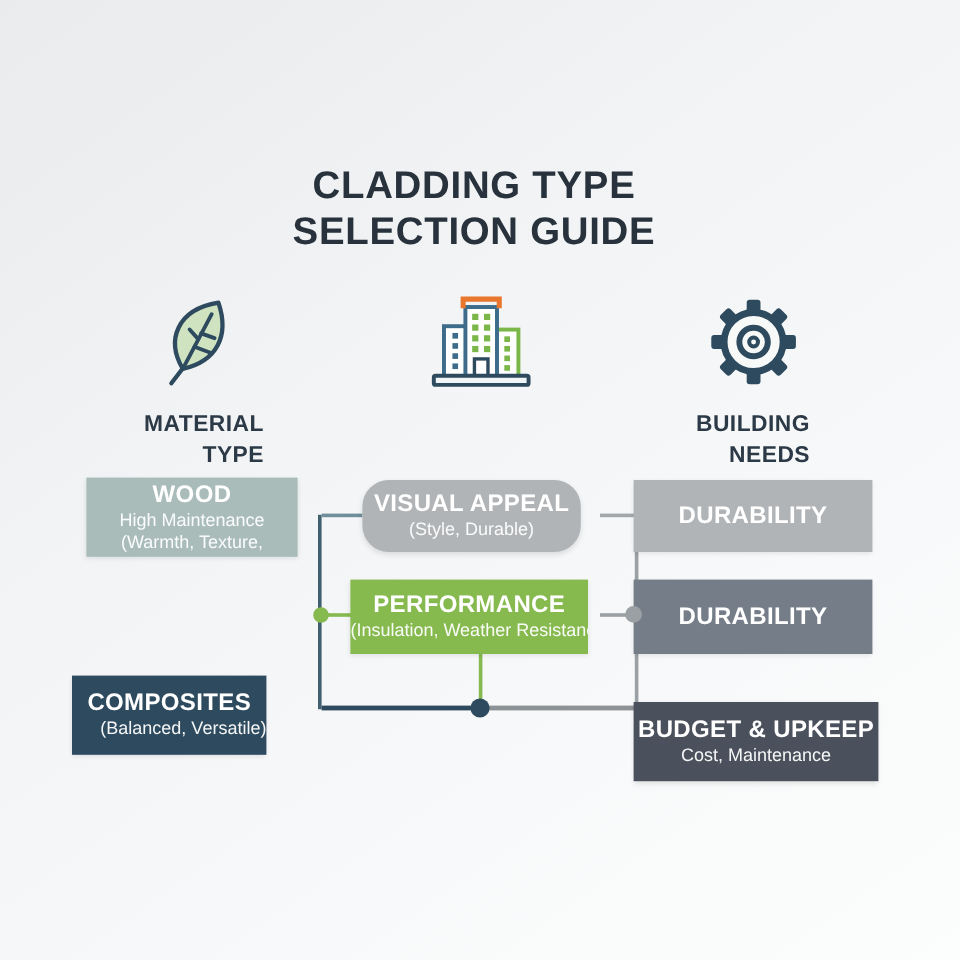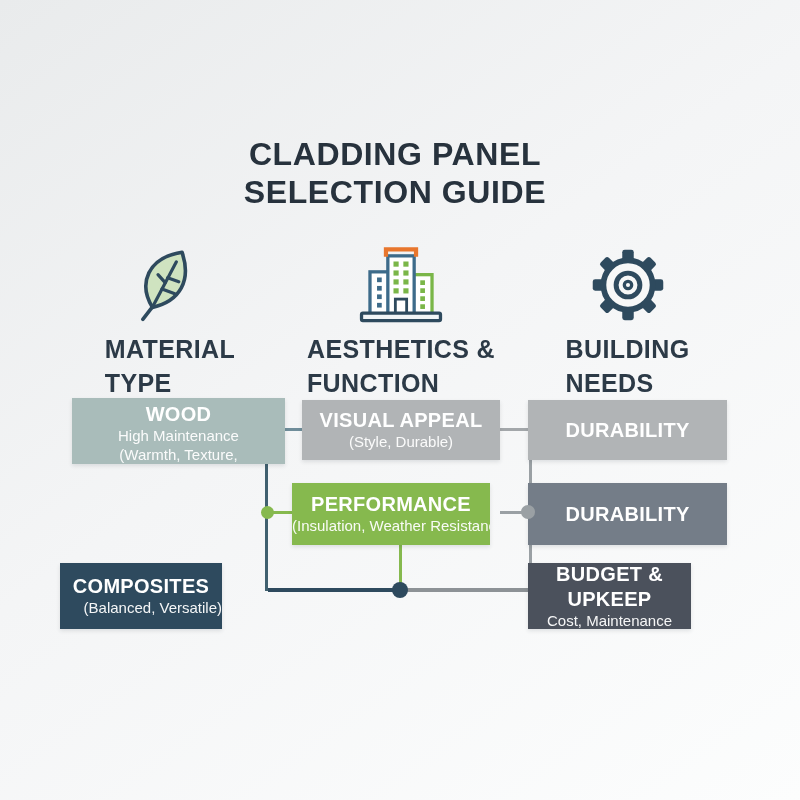--- a/index.html
+++ b/index.html
@@ -19,41 +19,41 @@
     font-size:32px;font-weight:800;line-height:1.18;letter-spacing:0.6px;
   }
   
   .icon-wrap{position:absolute;top:243px;height:84px;display:flex;align-items:center;justify-content:center;}
   .col-left{left:72px;width:196px;}
   .col-mid{left:302px;width:198px;}
   .col-right{left:528px;width:199px;}
   .col-header{
     position:absolute;top:338px;height:58px;
     display:flex;align-items:center;justify-content:center;
-    text-align:left;color:#2c3a47;
-    font-size:25px;font-weight:700;line-height:1.35;letter-spacing:0.4px;
+    text-align:right;color:#2c3a47;
+    font-size:19px;font-weight:700;line-height:1.35;letter-spacing:0.4px;
   }
   
   .box{
     position:absolute;z-index:2;
     display:flex;flex-direction:column;align-items:center;justify-content:center;
     color:#ffffff;text-align:center;
     box-shadow:0 2px 4px rgba(40,50,60,0.12);
   }
   .box-title{font-size:20px;font-weight:700;letter-spacing:0.3px;line-height:1.25;}
   .box-sub{font-size:15px;font-weight:400;line-height:1.22;opacity:0.95;width:100%;}
   .clip{white-space:nowrap;overflow:hidden;}
-  .wood{left:72px;top:398px;width:213px;height:66px;background:#a9bcba;justify-content:flex-end;}
+  .wood{left:72px;top:398px;width:176px;height:66px;background:#a9bcba;}
   .metal{left:72px;top:483px;width:196px;height:62px;background:#54808f;}
   .composites{left:60px;top:563px;width:162px;height:66px;background:#2e4a5e;text-align:right;}
-  .visual{left:302px;top:400px;width:198px;height:60px;background:#b1b4b6;}
+  .visual{left:302px;top:400px;width:182px;height:60px;background:#b1b4b6;border-radius:22px;}
   .performance{left:292px;top:483px;width:198px;height:62px;background:#86b94e;}
   .dur1{left:528px;top:400px;width:199px;height:60px;background:#b1b4b6;}
   .dur2{left:528px;top:483px;width:199px;height:62px;background:#747d88;}
-  .budget{left:528px;top:563px;width:163px;height:66px;background:#4b515c;}
+  .budget{left:528px;top:585px;width:204px;height:66px;background:#4b515c;}
   
   .line{position:absolute;z-index:1;}
   .vline-left{left:265px;top:429px;width:3px;height:162px;background:#40606f;}
   .vline-right{left:529px;top:429px;width:3px;height:162px;background:#9aa0a4;}
   .h1-left{left:268px;top:428px;width:34px;height:3px;background:#6f8d9a;}
   .h1-right{left:500px;top:428px;width:29px;height:3px;background:#a3a7aa;}
   .h2-left{left:268px;top:511px;width:34px;height:3px;background:#86b94e;}
   .h2-right{left:500px;top:511px;width:29px;height:3px;background:#9aa0a4;}
   .vperf{left:399px;top:545px;width:3px;height:46px;background:#86b94e;}
   .h3-left{left:268px;top:588px;width:132px;height:4px;background:#2e4a5e;}
@@ -63,21 +63,21 @@
   .dot-green{left:261px;top:506px;width:13px;height:13px;background:#86b94e;}
   .dot-gray{left:521px;top:505px;width:14px;height:14px;background:#9aa0a4;}
   .dot-navy{left:392px;top:582px;width:16px;height:16px;background:#2e4a5e;}
 </style>
 </head>
 <body>
 
 <div id="canvas">
 
   <div class="title">
-    <div>CLADDING PANEL</div>
+    <div>CLADDING TYPE</div>
     <div>SELECTION GUIDE</div>
   </div>
 
   <div class="icon-wrap col-left">
     <svg width="80" height="82" viewBox="0 0 100 100" aria-hidden="true">
       <path d="M28,78 C10,48 22,16 65,9 C77,44 63,70 28,78 Z" fill="#cfe3c0" stroke="#2e4a5e" stroke-width="4.5" stroke-linejoin="round"></path>
       <path d="M16,93 L29,76" stroke="#2e4a5e" stroke-width="4.5" fill="none" stroke-linecap="round"></path>
       <path d="M29,76 L58,21" stroke="#2e4a5e" stroke-width="4" fill="none" stroke-linecap="round"></path>
       <path d="M40,55 L56,61" stroke="#2e4a5e" stroke-width="4" fill="none" stroke-linecap="round"></path>
       <path d="M47,41 L61,46" stroke="#2e4a5e" stroke-width="4" fill="none" stroke-linecap="round"></path>
@@ -136,26 +136,20 @@
       <circle cx="50" cy="50" r="4.5" fill="none" stroke="#2e4a5e" stroke-width="4"></circle>
     </svg>
   </div>
 
   <div class="col-header col-left">
     <div>
       <div>MATERIAL</div>
       <div>TYPE</div>
     </div>
   </div>
-  <div class="col-header col-mid">
-    <div>
-      <div>AESTHETICS &amp;</div>
-      <div>FUNCTION</div>
-    </div>
-  </div>
   <div class="col-header col-right">
     <div>
       <div>BUILDING</div>
       <div>NEEDS</div>
     </div>
   </div>
 
   <div class="line vline-left"></div>
   <div class="line vline-right"></div>
   <div class="line h1-left"></div>

